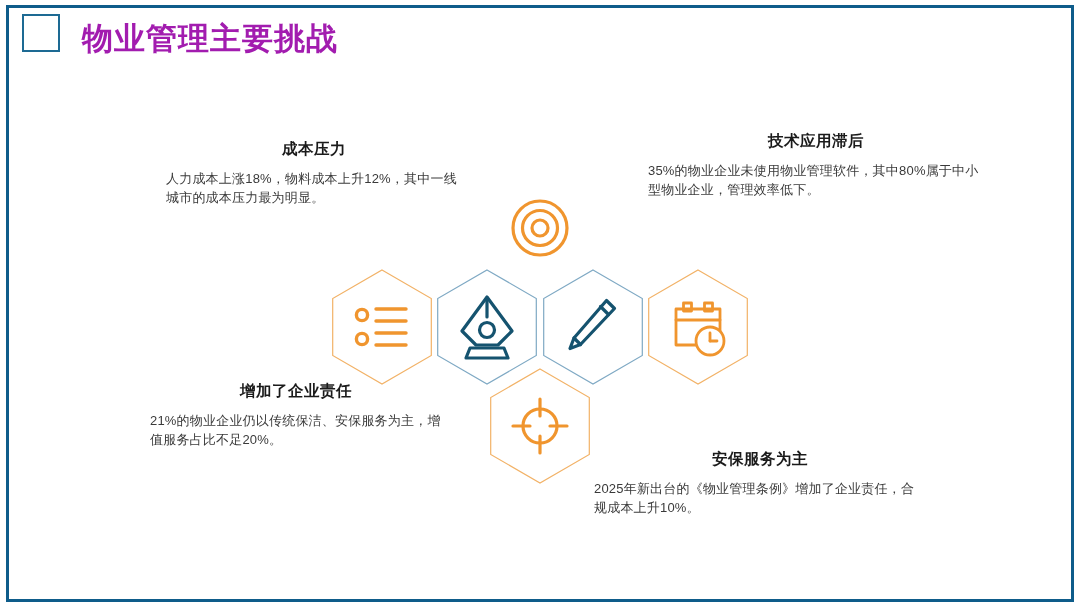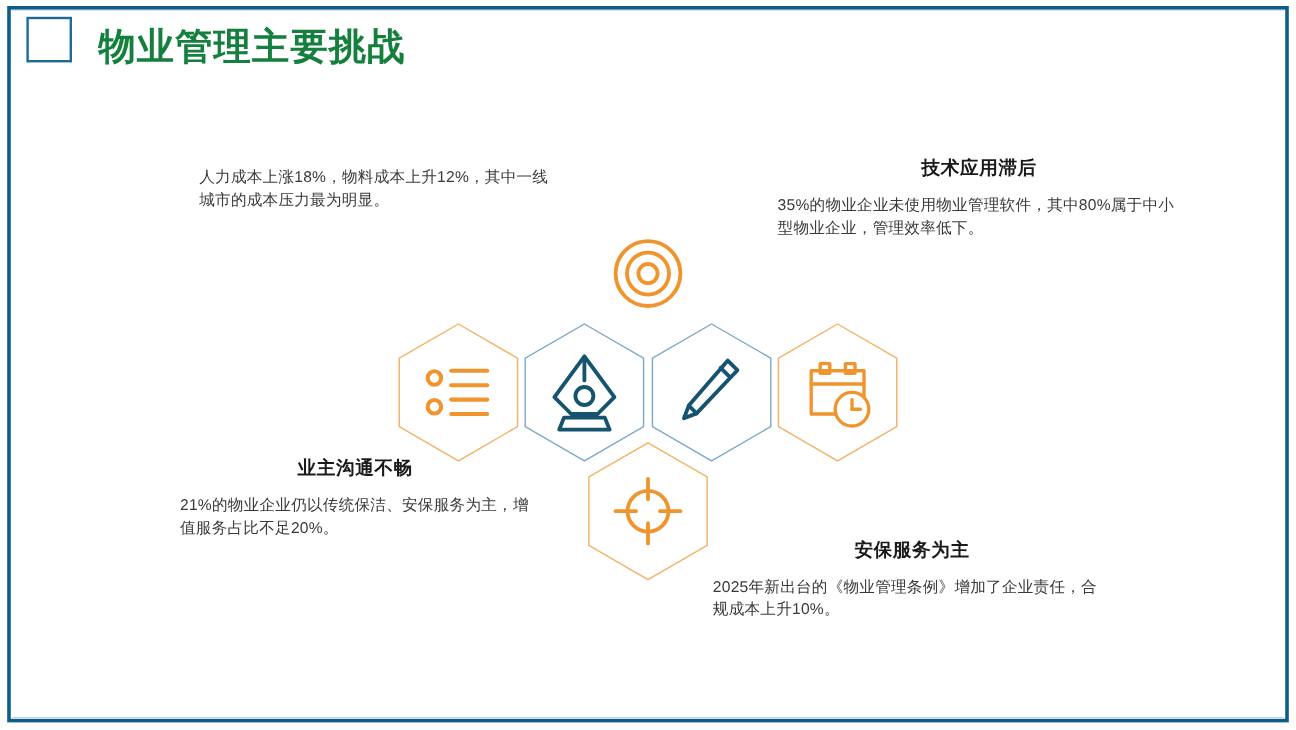--- a/index.html
+++ b/index.html
@@ -74,21 +74,21 @@
     width: 39px;
     height: 39px;
     background: #f7a council;
   }
   .title-text {
     position: absolute;
     left: 60px;
     top: -2px;
     font-size: 31px;
     font-weight: 700;
-    color: #15803d;
+    color: #a21caf;
     letter-spacing: 1px;
     white-space: nowrap;
     line-height: 58px;
   }
 
   
   #hexwrap {
     position: absolute;
     left: 0;
     top: 0;
@@ -210,32 +210,33 @@
         <circle cx="540" cy="426" r="17"></circle>
         <line x1="540" y1="399" x2="540" y2="416"></line>
         <line x1="540" y1="436" x2="540" y2="453"></line>
         <line x1="513" y1="426" x2="530" y2="426"></line>
         <line x1="550" y1="426" x2="567" y2="426"></line>
       </g>
     </g>
   </svg>
 
   <div class="callout align-center" id="callout-cost">
+    <div class="c-title">成本压力</div>
     <div class="c-body">人力成本上涨18%，物料成本上升12%，其中一线城市的成本压力最为明显。</div>
   </div>
 
   <div class="callout align-center" id="callout-tech">
     <div class="c-title">技术应用滞后</div>
     <div class="c-body">35%的物业企业未使用物业管理软件，其中80%属于中小型物业企业，管理效率低下。</div>
   </div>
 
 
   <div class="callout align-center" id="callout-policy">
     <div class="c-title">安保服务为主</div>
     <div class="c-body">2025年新出台的《物业管理条例》增加了企业责任，合规成本上升10%。</div>
   </div>
 
   <div class="callout align-center" id="callout-service">
-    <div class="c-title">业主沟通不畅</div>
+    <div class="c-title">增加了企业责任</div>
     <div class="c-body">21%的物业企业仍以传统保洁、安保服务为主，增值服务占比不足20%。</div>
   </div>
 
 </div>
 
 </body></html>

